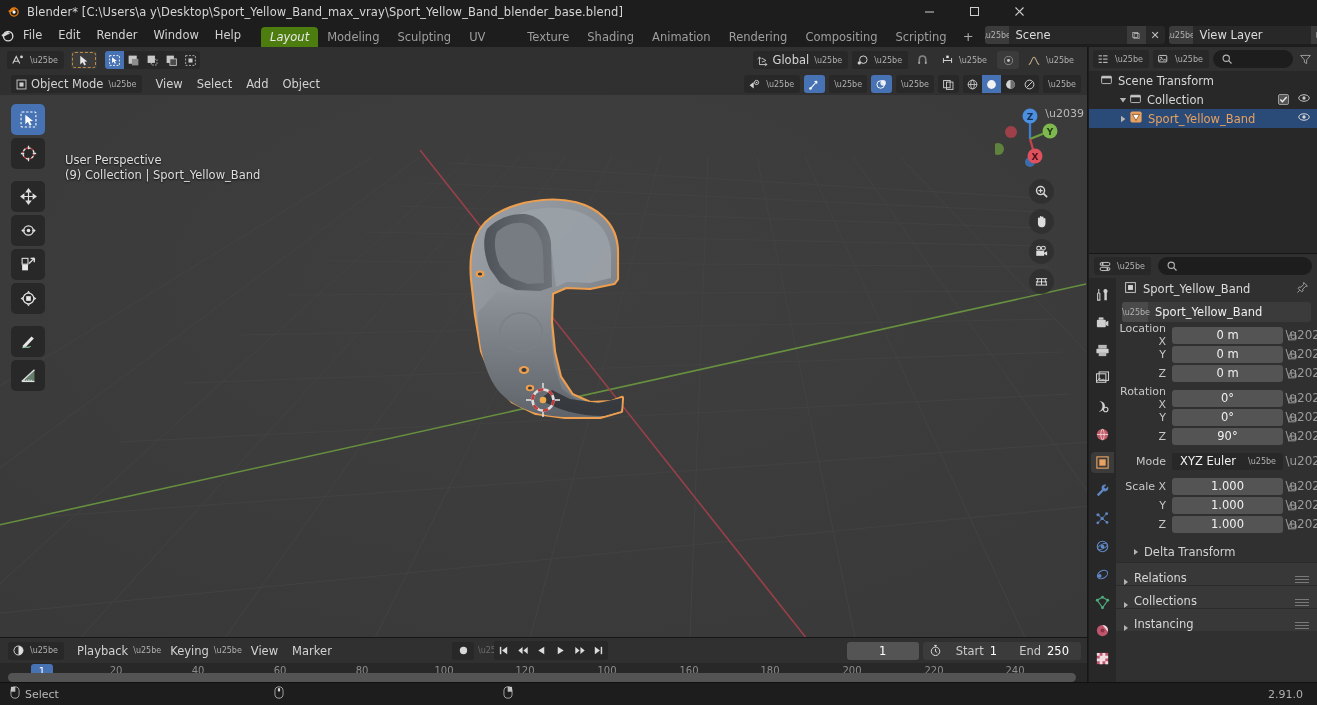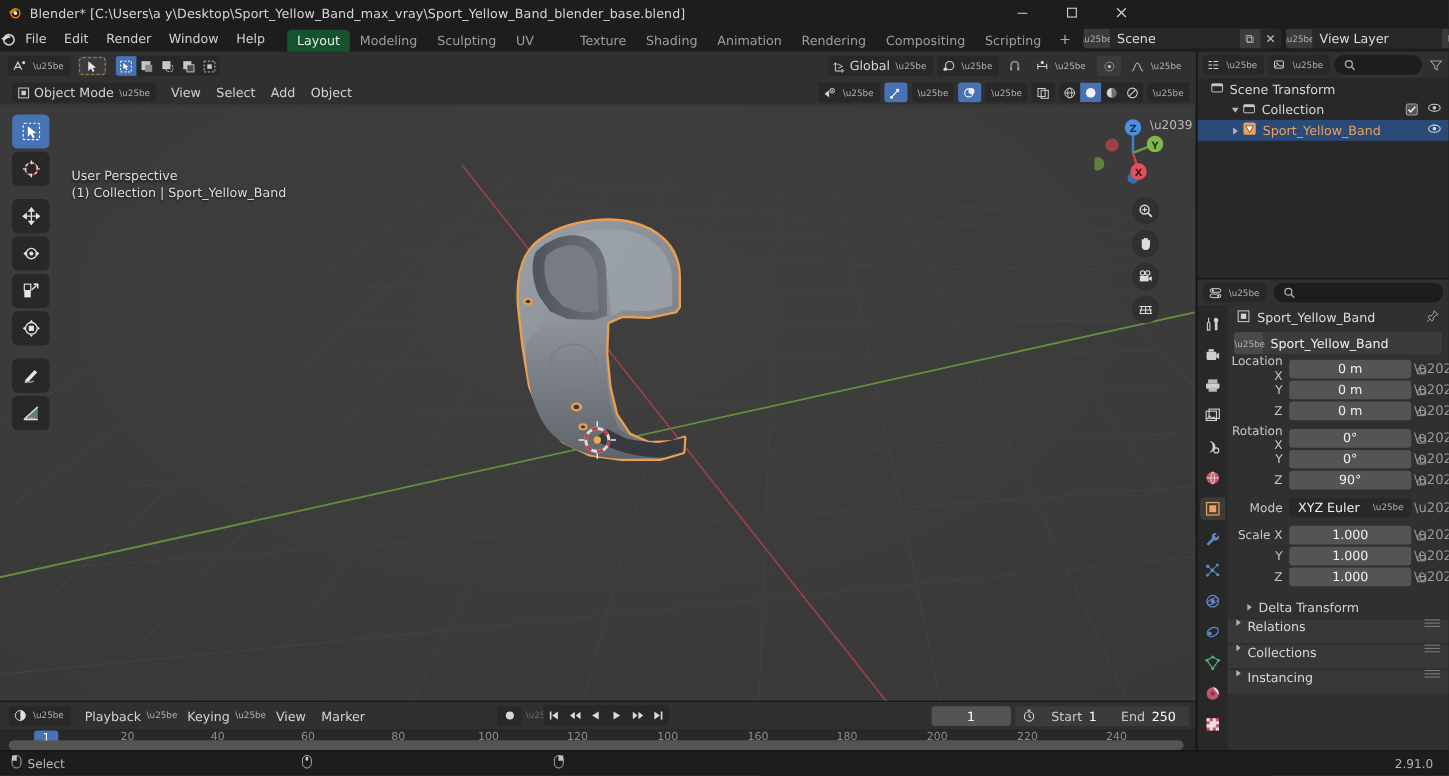--- a/index.html
+++ b/index.html
@@ -27,21 +27,21 @@
     position: absolute; left:0; top:23px; width:1317px; height:24px;
     background:#1d1d1d; display:flex; align-items:center;
   }
   .blogo { width:26px; height:24px; display:flex; align-items:center; justify-content:center;}
   .menuitem { padding: 0 8px; height:19px; line-height:19px; color:#d2d2d2; font-size:11.5px; border-radius:3px;}
   .wstabs { display:flex; align-items:flex-end; height:24px; margin-left:12px; }
   .wstab {
     padding: 0 9px; height:20px; line-height:20px; font-size:11.5px;
     color:#9e9e9e; border-radius:4px 4px 0 0;
   }
-  .wstab.active { background:#14532d; color:#e9e9e9; }
+  .wstab.active { background:#4d7c0f; color:#e9e9e9;font-style:italic; }
   .wsplus { color:#a9a9a9; padding:0 7px; font-size:13px; line-height:20px;}
   .topright { margin-left:auto; display:flex; align-items:center; height:24px; padding-right:3px;}
   .datablock {
     display:flex; align-items:center; height:18px; background:#282828;
     border-radius:3px; margin-left:4px; overflow:hidden;
   }
   .db-icon { width:24px; height:18px; background:#3b3b3b; display:flex; align-items:center; justify-content:center; gap:1px;}
   .db-name { background:#282828; padding:0 10px 0 7px; height:18px; line-height:18px; font-size:11.5px; color:#dcdcdc; min-width:118px;}
   .db-btn { width:19px; height:18px; display:flex; align-items:center; justify-content:center; color:#bdbdbd; font-size:11px;}
   .db-btn.sep { background:#3b3b3b;}
@@ -120,21 +120,21 @@
   .grip { margin-left:auto; margin-right:8px; width:14px; opacity:.45;}
   .grip i { display:block; height:1px; background:#c8c8c8; margin-bottom:2px;}
   .prow { display:flex; align-items:center; height:18px; margin-bottom:1px; padding-right:5px;}
   .plabel { width:56px; text-align:right; font-size:11px; color:#c7c7c7; padding-right:6px;}
   .pval { flex:1; height:17px; background:#545454; border-radius:3px; display:flex; align-items:center; justify-content:center; font-size:11.5px; color:#f0f0f0;}
   .pval.drop { background:#282828; justify-content:flex-start; padding-left:8px; position:relative;}
   .pval.drop .dc { position:absolute; right:7px; font-size:8px; color:#b0b0b0;}
   .lock { width:18px; display:flex; align-items:center; justify-content:center;}
   .dot { width:11px; display:flex; align-items:center; justify-content:center; color:#9a9a9a; font-size:12px; line-height:8px;}
   .subpanel { display:flex; align-items:center; height:20px; padding-left:18px; gap:6px; font-size:11.5px; color:#d2d2d2;}
-  .closedpanel { display:flex; align-items:flex-start; height:23px; padding-left:8px; gap:6px; font-size:11.5px; color:#d7d7d7; background:#383838; border-top:1px solid #2b2b2b;}
+  .closedpanel { display:flex; align-items:flex-end; height:23px; padding-left:8px; gap:6px; font-size:11.5px; color:#d7d7d7; background:#383838; border-top:1px solid #2b2b2b;}
 
   
   .statusbar { position:absolute; left:0; top:683px; width:1317px; height:22px; background:#1d1d1d; display:flex; align-items:center; padding-left:10px; gap:5px; font-size:11px; color:#b8b8b8;}
   .sb-item { display:flex; align-items:center; gap:5px;}
   .sb-ver { margin-left:auto; padding-right:14px; color:#b0b0b0; font-size:11px;}
   .vline { position:absolute; width:1px; background:#161616;}
   .hline { position:absolute; height:1px; background:#161616;}
 </style>
 </head>
 <body>
@@ -327,21 +327,21 @@
       <g transform="translate(543,353)">
         <circle r="10.5" fill="none" stroke="#dcdcdc" stroke-width="2.6"></circle>
         <circle r="10.5" fill="none" stroke="#c23a3a" stroke-width="2.6" stroke-dasharray="5.5 5.5"></circle>
         <circle r="3.3" fill="#f0a94a"></circle>
         <path d="M0 -17 L0 -12 M0 12 L0 17 M-17 0 L-12 0 M12 0 L17 0" stroke="#e8e8e8" stroke-width="1.4"></path>
       </g>
     </svg>
 
     <div class="vp-overlay-text">
       <div>User Perspective</div>
-      <div>(1) Collection | Sport_Yellow_Band</div>
+      <div>(9) Collection | Sport_Yellow_Band</div>
     </div>
 
     <div class="vp-header">
       <div style="width:7px"></div>
       <div class="hbtn dark">
         <svg width="14" height="14" viewBox="0 0 16 16">
             <path d="M2 12 L6 4 L10 12 M3.5 9.5 H8.5" stroke="#d3d3d3" stroke-width="1.2" fill="none"></path>
             <circle cx="12" cy="4.5" r="1.6" fill="#d3d3d3"></circle>
           </svg>
         <span class="caret">\u25be</span>

